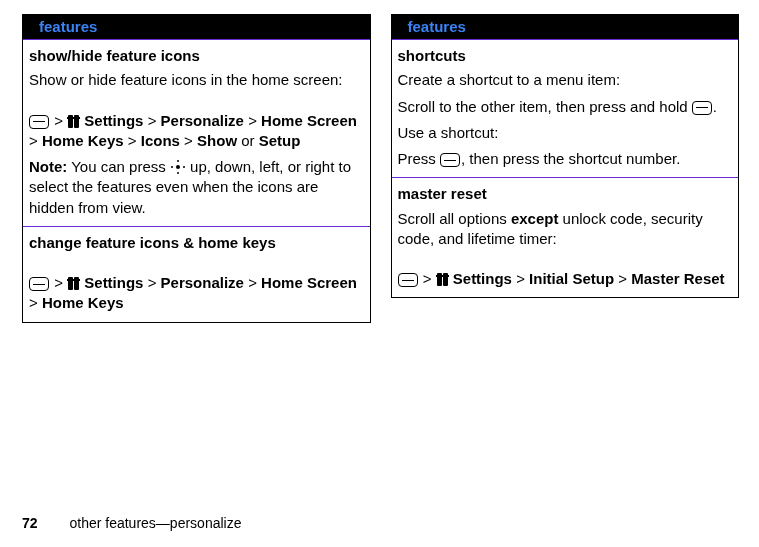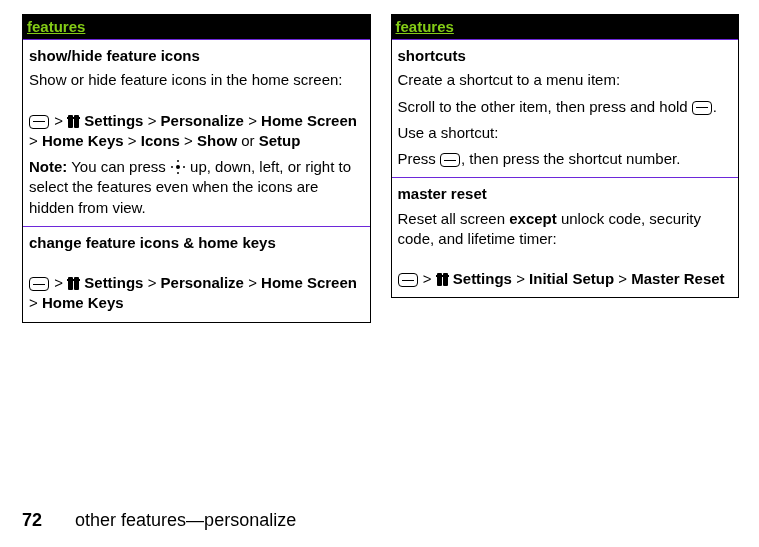--- a/index.html
+++ b/index.html
@@ -21,24 +21,23 @@
   }
   .col {
     width: 350px;
   }
   .feature-table {
     border: 1px solid #000;
     box-sizing: border-box;
   }
   .header-cell {
     background: #000;
-    color: #84cc16;
+    color: #3b82f6;
     font-weight: bold;
-    padding: 3px 6px 4px 4px;
-    text-decoration: underline;
+    padding: 3px 6px 4px 16px;
   }
   .cell {
     padding: 6px 6px 8px 6px;
     border-top: 1px solid #6d28d9;
     line-height: 1.35;
   }
   .cell:first-child { border-top: none; }
   .sec-title {
     font-weight: bold;
     margin-bottom: 4px;
@@ -50,21 +49,21 @@
   }
   .path-line {
     margin-top: 20px;
   }
   .note-line { margin-top: 6px; }
   .bold { font-weight: bold; }
   .footer {
     position: absolute;
     left: 22px;
     bottom: 16px;
-    font-size: 18px;
+    font-size: 14px;
   }
   .footer .pagenum { font-weight: bold; margin-right: 28px; }
 
   
   .icon-menu {
     display: inline-block;
     vertical-align: -3px;
     width: 20px;
     height: 14px;
     border: 1.2px solid #000;
@@ -212,21 +211,21 @@
         <div class="note-line">Use a shortcut:</div>
         <div class="note-line">
           <span>Press</span>
           <span class="icon-menu"></span><span>, then press the shortcut number.</span>
         </div>
       </div>
 
       <div class="cell">
         <div class="sec-title">master reset</div>
         <div>
-          <span>Reset all screen</span>
+          <span>Scroll all options</span>
           <span class="bold">except</span>
           <span>unlock code, security code, and lifetime timer:</span>
         </div>
         <div class="path-line">
           <span class="icon-menu"></span>
           <span>&gt;</span>
           <span class="icon-settings">
               <span></span>
               <span></span>
             </span>

